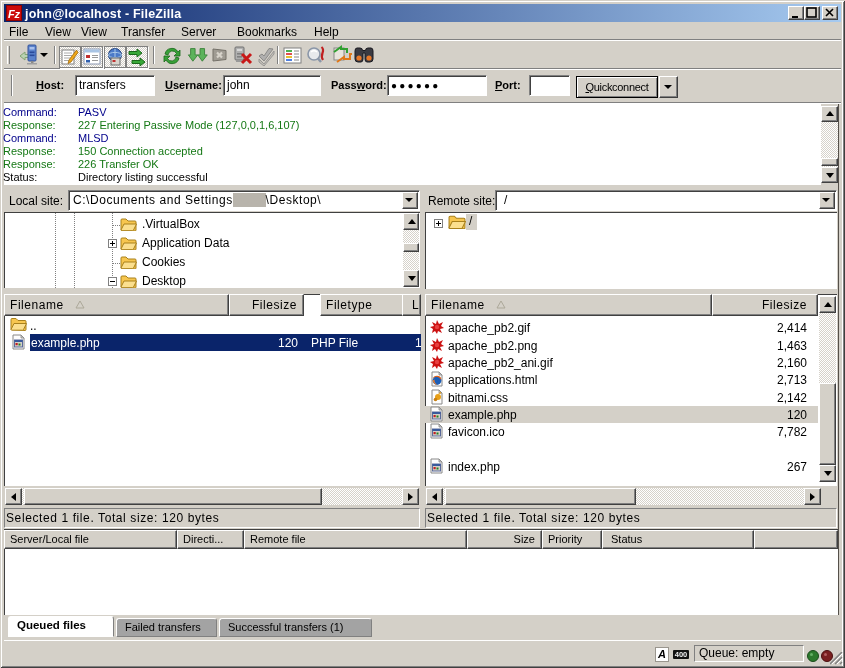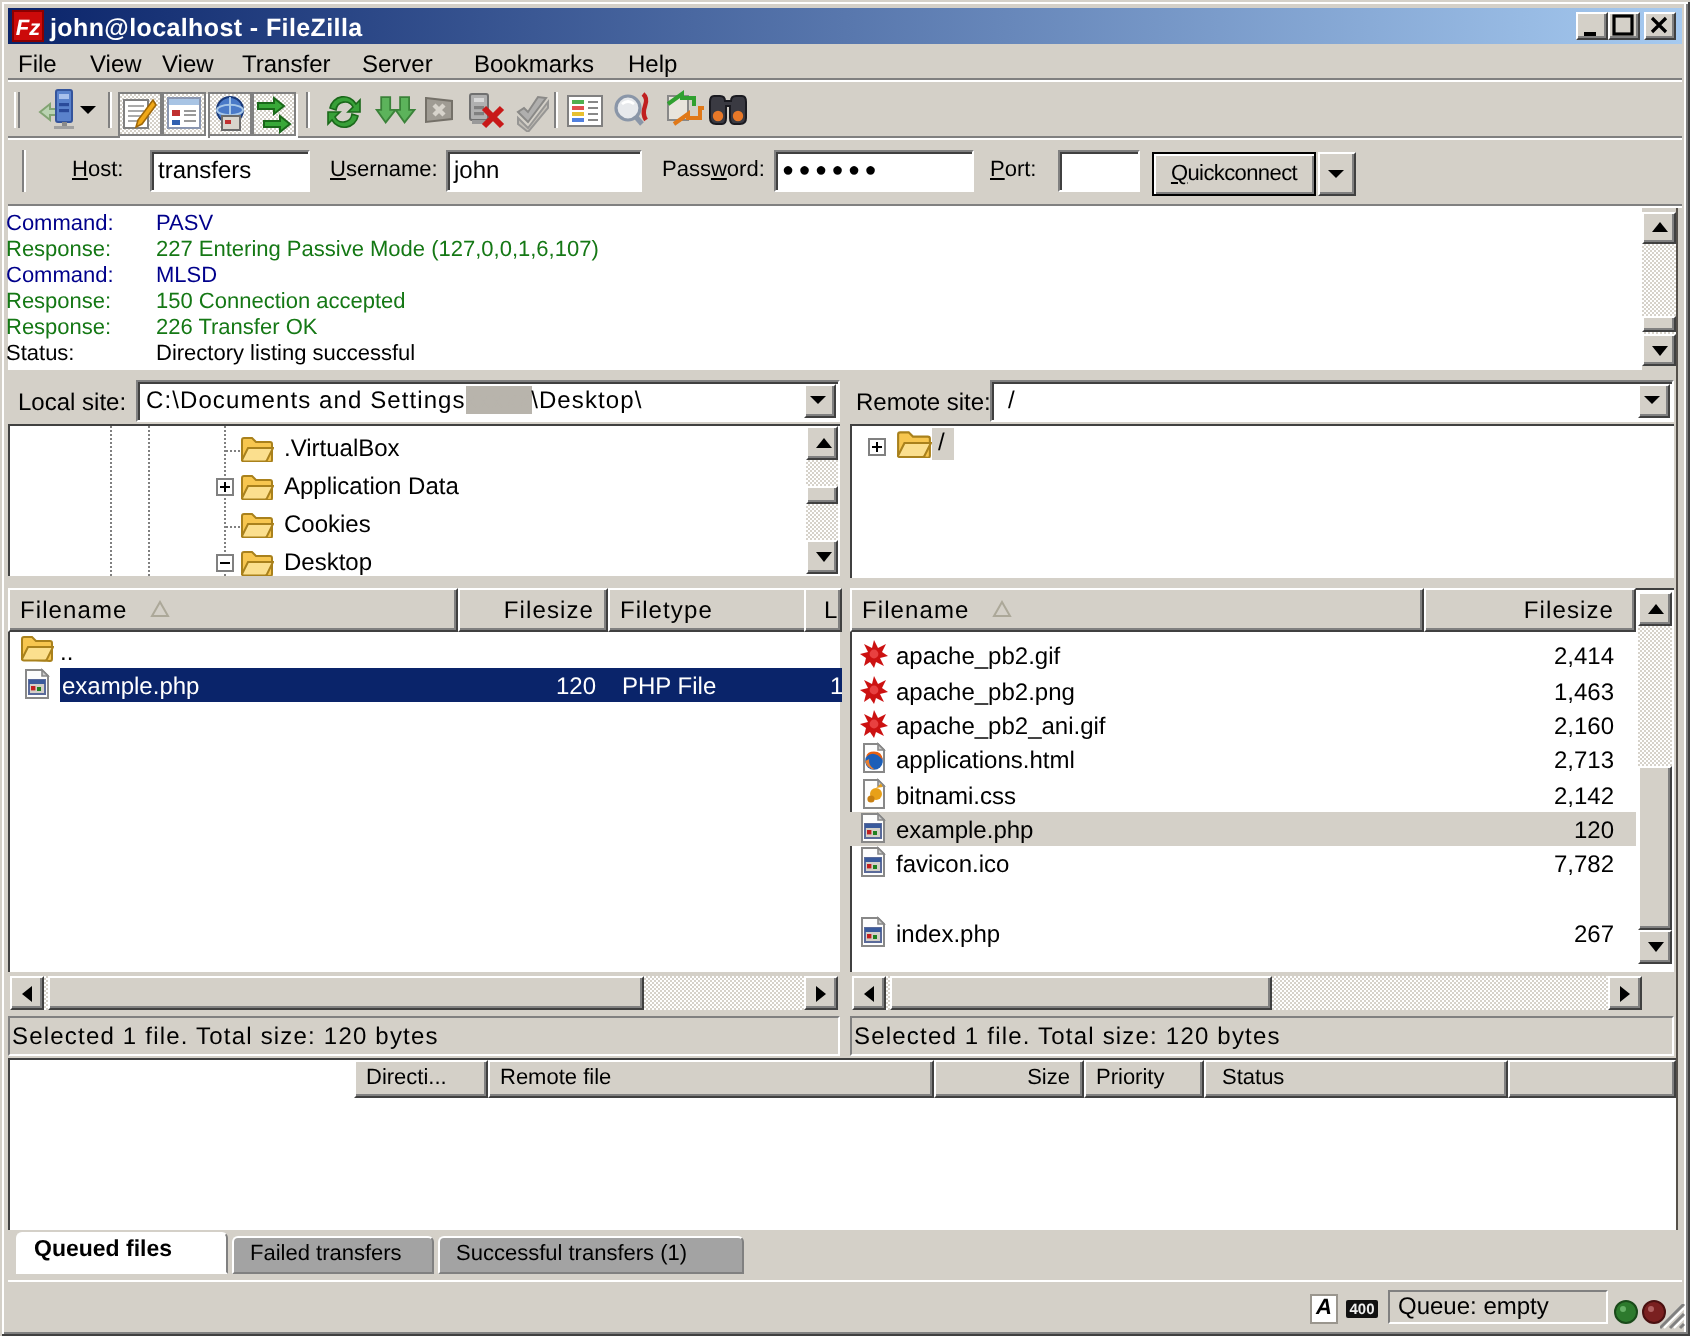--- a/index.html
+++ b/index.html
@@ -19,21 +19,21 @@
 .winbtn { position:absolute; top:2px; width:16px; height:14px; background:#d4d0c8; border:1px solid; border-color:#fff #404040 #404040 #fff; box-shadow:inset -1px -1px 0 #808080; font-size:9px; text-align:center; line-height:12px; }
 
 #menubar { position:absolute; left:4px; top:22px; width:837px; height:20px; }
 #menubar span { position:absolute; top:3px; font-size:12px; }
 
 #toolbar { position:absolute; left:4px; top:42px; width:837px; height:27px; border-bottom:1px solid #808080; box-shadow:0 1px 0 #fff; }
 .tsep { position:absolute; top:4px; width:2px; height:18px; border-left:1px solid #808080; border-right:1px solid #fff; }
 .tbtn { position:absolute; top:4px; width:22px; height:22px; border:1px solid #808080; box-shadow:1px 1px 0 #fff; }
 
 #qc { position:absolute; left:4px; top:69px; width:837px; height:34px; border-bottom:1px solid #808080; box-shadow:0 1px 0 #fff; }
-.qlabel { position:absolute; top:10px; font-size:11px; }
+.qlabel { position:absolute; top:10px; font-size:11px;font-weight:bold; }
 .qinput { position:absolute; top:6px; height:21px; background:#fff; border:1px solid; border-color:#808080 #fff #fff #808080; box-shadow:inset 1px 1px 0 #404040; font-size:12px; line-height:19px; padding-left:3px; }
 u { text-decoration:underline; }
 
 #log { position:absolute; left:4px; top:104px; width:817px; height:81px; background:#fff; font-size:11px; }
 #log .row { position:absolute; left:-1px; white-space:nowrap; }
 #log .c2 { position:absolute; left:75px; }
 .blue { color:#00008b; }
 .green { color:#157815; }
 
 .sbtn { position:absolute; background:#d4d0c8; border:1px solid; border-color:#fff #404040 #404040 #fff; box-shadow:inset -1px -1px 0 #808080, inset 1px 1px 0 #d4d0c8; }
@@ -321,21 +321,21 @@
     </svg>
   <div class="abs" style="left:466px;top:214px;width:11px;height:16px;background:#d4d0c8;font-size:12px;padding-left:3px">/</div>
 </div>
 
 <div class="abs" style="left:4px;top:294px;width:416px;height:192px;background:#fff;border-top:1px solid #404040;border-left:1px solid #404040"></div>
 <div id="llist" class="abs" style="left:4px;top:294px;width:417px;height:192px;overflow:hidden">
   <div class="hdr" style="left:0;width:225px">Filename&nbsp;&nbsp;&nbsp;<svg width="10" height="9">
         <path d="M5 1 L9 8 H1 Z" fill="none" stroke="#aca899"></path>
       </svg></div>
   <div class="hdr" style="left:225px;width:75px;text-align:right;padding-right:6px">Filesize</div>
-  <div class="hdr" style="left:300px;width:114px">Filetype</div>
+  <div class="hdr" style="left:316px;width:114px">Filetype</div>
   <div class="hdr" style="left:398px;width:19px;padding-left:9px">L</div>
   <div class="frow" style="left:0;top:23px;width:417px">
     <svg class="ficon" style="left:6px" width="17" height="14" viewBox="0 0 17 13">
         <path d="M1 12 V2 Q1 1 2 1 H6 L8 3 H15 Q16 3 16 4 V12 Q16 13 15 13 Z" fill="#f7c64f" stroke="#a9811c" stroke-width="1"></path>
         <path d="M1 12 L4 6 H16.5 L13.5 12 Q13.3 12.7 12.5 12.7 H2 Q1 12.7 1 12Z" fill="#fbdf8e" stroke="#a9811c" stroke-width="1"></path>
       </svg>
     <span class="nm" style="left:26px">..</span>
   </div>
   <div class="frow" style="left:0;top:40px;width:417px">
     <div class="abs" style="left:26px;top:0;right:0;height:17px;background:#0a246a"></div>
@@ -444,20 +444,21 @@
 <div class="sbtn" style="left:804px;top:488px;width:17px;height:17px"></div>
 <svg class="abs" style="left:810px;top:493px" width="5" height="8">
     <path d="M0 0 V8 L5 4 Z" fill="#000"></path>
   </svg>
 
 <div class="abs" style="left:4px;top:508px;width:416px;height:20px;border:1px solid;border-color:#808080 #fff #fff #808080;font-size:12px;letter-spacing:0.6px;line-height:18px;padding-left:1px">Selected 1 file. Total size: 120 bytes</div>
 <div class="abs" style="left:425px;top:508px;width:412px;height:20px;border:1px solid;border-color:#808080 #fff #fff #808080;font-size:12px;letter-spacing:0.6px;line-height:18px;padding-left:1px">Selected 1 file. Total size: 120 bytes</div>
 
 <div class="abs" style="left:4px;top:529px;width:834px;height:86px;background:#fff;border-top:1px solid #404040;border-left:1px solid #404040"></div>
 <div id="qhdr" class="abs" style="left:4px;top:530px;width:834px;height:19px">
+  <div class="hdr" style="left:0;width:173px">Server/Local file</div>
   <div class="hdr" style="left:173px;width:67px">Directi...</div>
   <div class="hdr" style="left:240px;width:223px">Remote file</div>
   <div class="hdr" style="left:463px;width:75px;text-align:right;padding-right:6px">Size</div>
   <div class="hdr" style="left:538px;width:60px">Priority</div>
   <div class="hdr" style="left:598px;width:152px;padding-left:8px">Status</div>
   <div class="hdr" style="left:750px;width:84px"></div>
 </div>
 
 <div id="tabs">
   <div class="abs tab active" style="left:8px;width:106px">Queued files</div>

